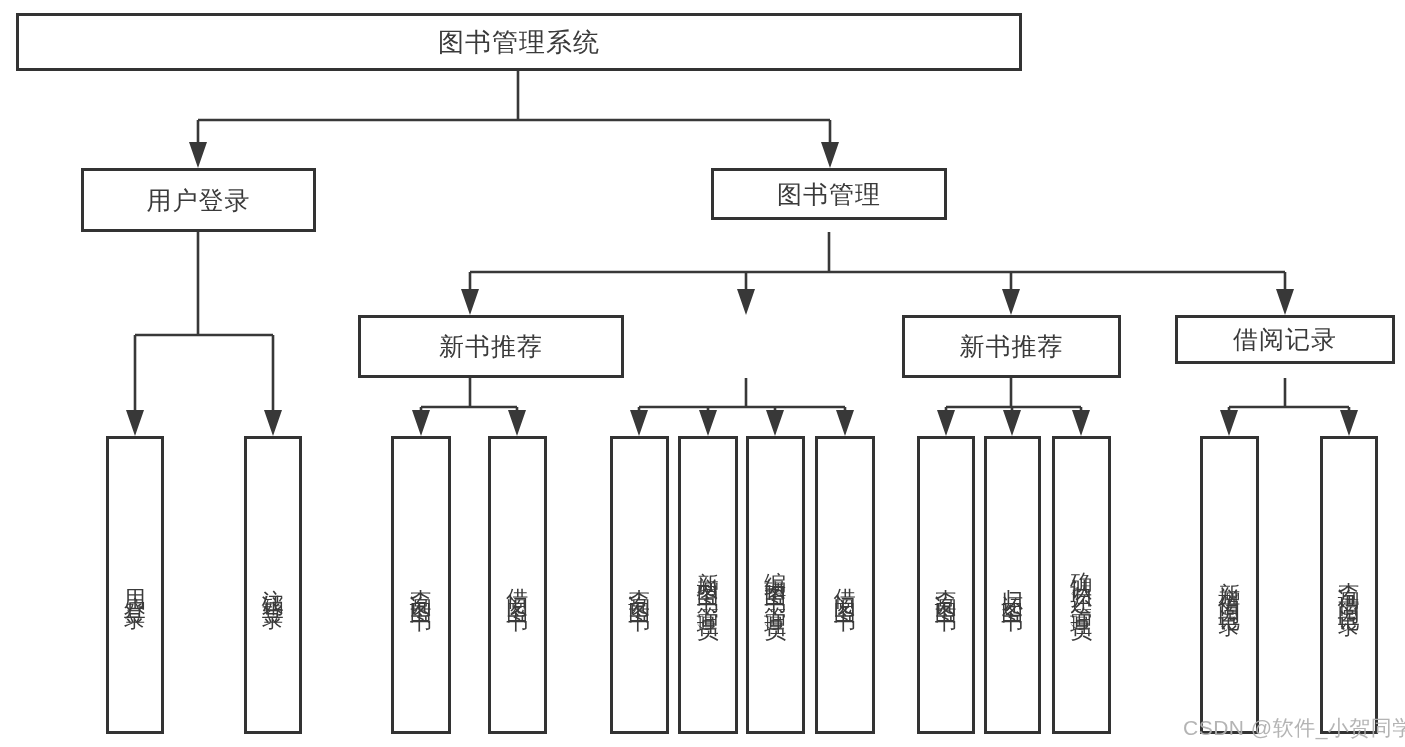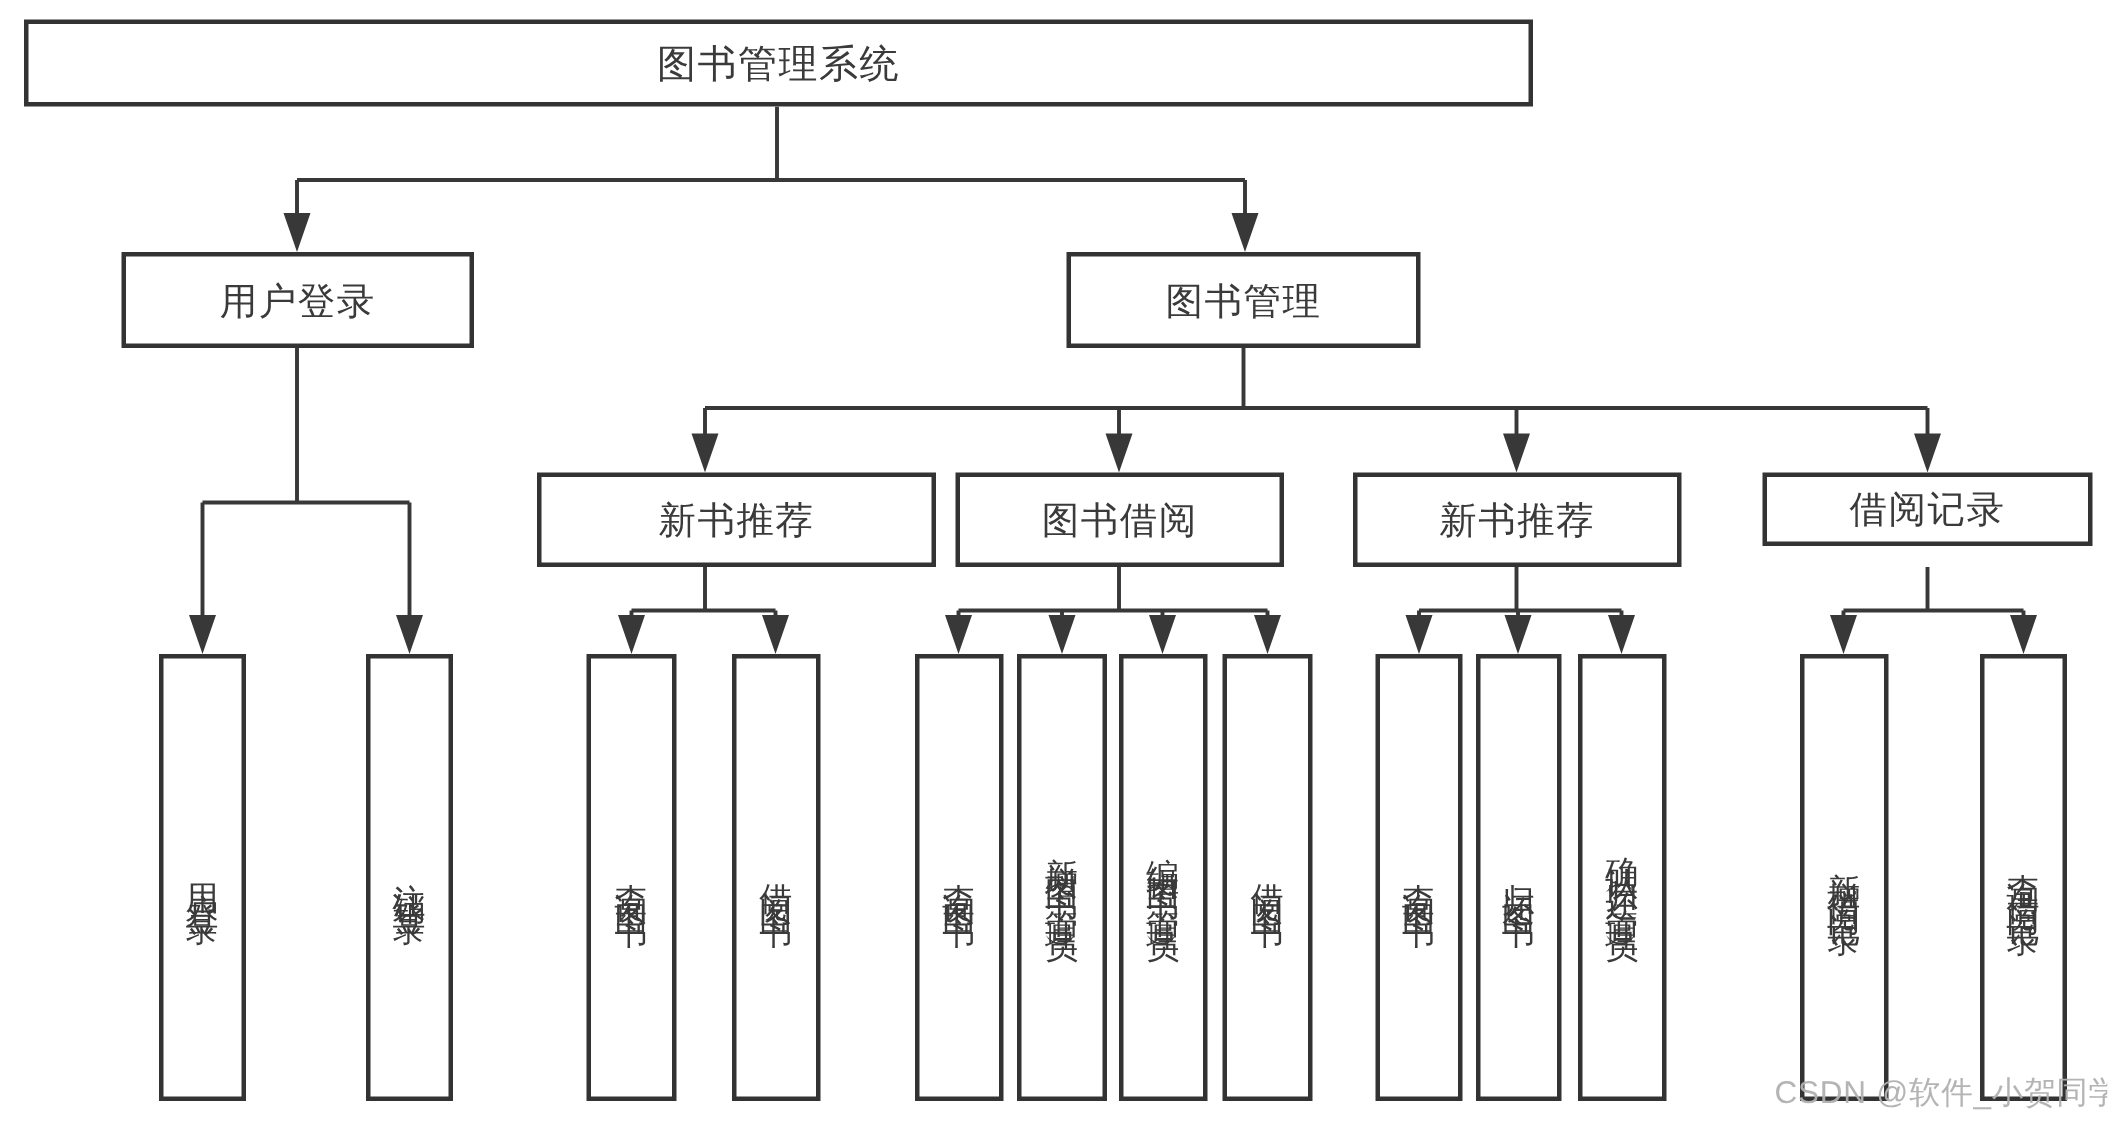--- a/index.html
+++ b/index.html
@@ -67,29 +67,26 @@
       M1349 436 L1340 410 L1358 410 Z"></path>
   </svg>
 
   <div class="box root" style="left:16px;top:13px;width:1006px;height:58px">
     <span class="hlabel">图书管理系统</span>
   </div>
 
   <div class="box" style="left:81px;top:168px;width:235px;height:64px">
     <span class="hlabel">用户登录</span>
   </div>
-  <div class="box" style="left:711px;top:168px;width:236px;height:64px">
+  <div class="box" style="left:711px;top:168px;width:236px;height:52px">
     <span class="hlabel">图书管理</span>
   </div>
 
   <div class="box" style="left:358px;top:315px;width:266px;height:63px">
     <span class="hlabel">新书推荐</span>
-  </div>
-  <div class="box" style="left:637px;top:315px;width:219px;height:63px">
-    <span class="hlabel">图书借阅</span>
   </div>
   <div class="box" style="left:902px;top:315px;width:219px;height:63px">
     <span class="hlabel">新书推荐</span>
   </div>
   <div class="box" style="left:1175px;top:315px;width:220px;height:49px">
     <span class="hlabel">借阅记录</span>
   </div>
 
   <div class="box tall" style="left:106px;width:58px">
     <span class="vtext">用户登录</span>

